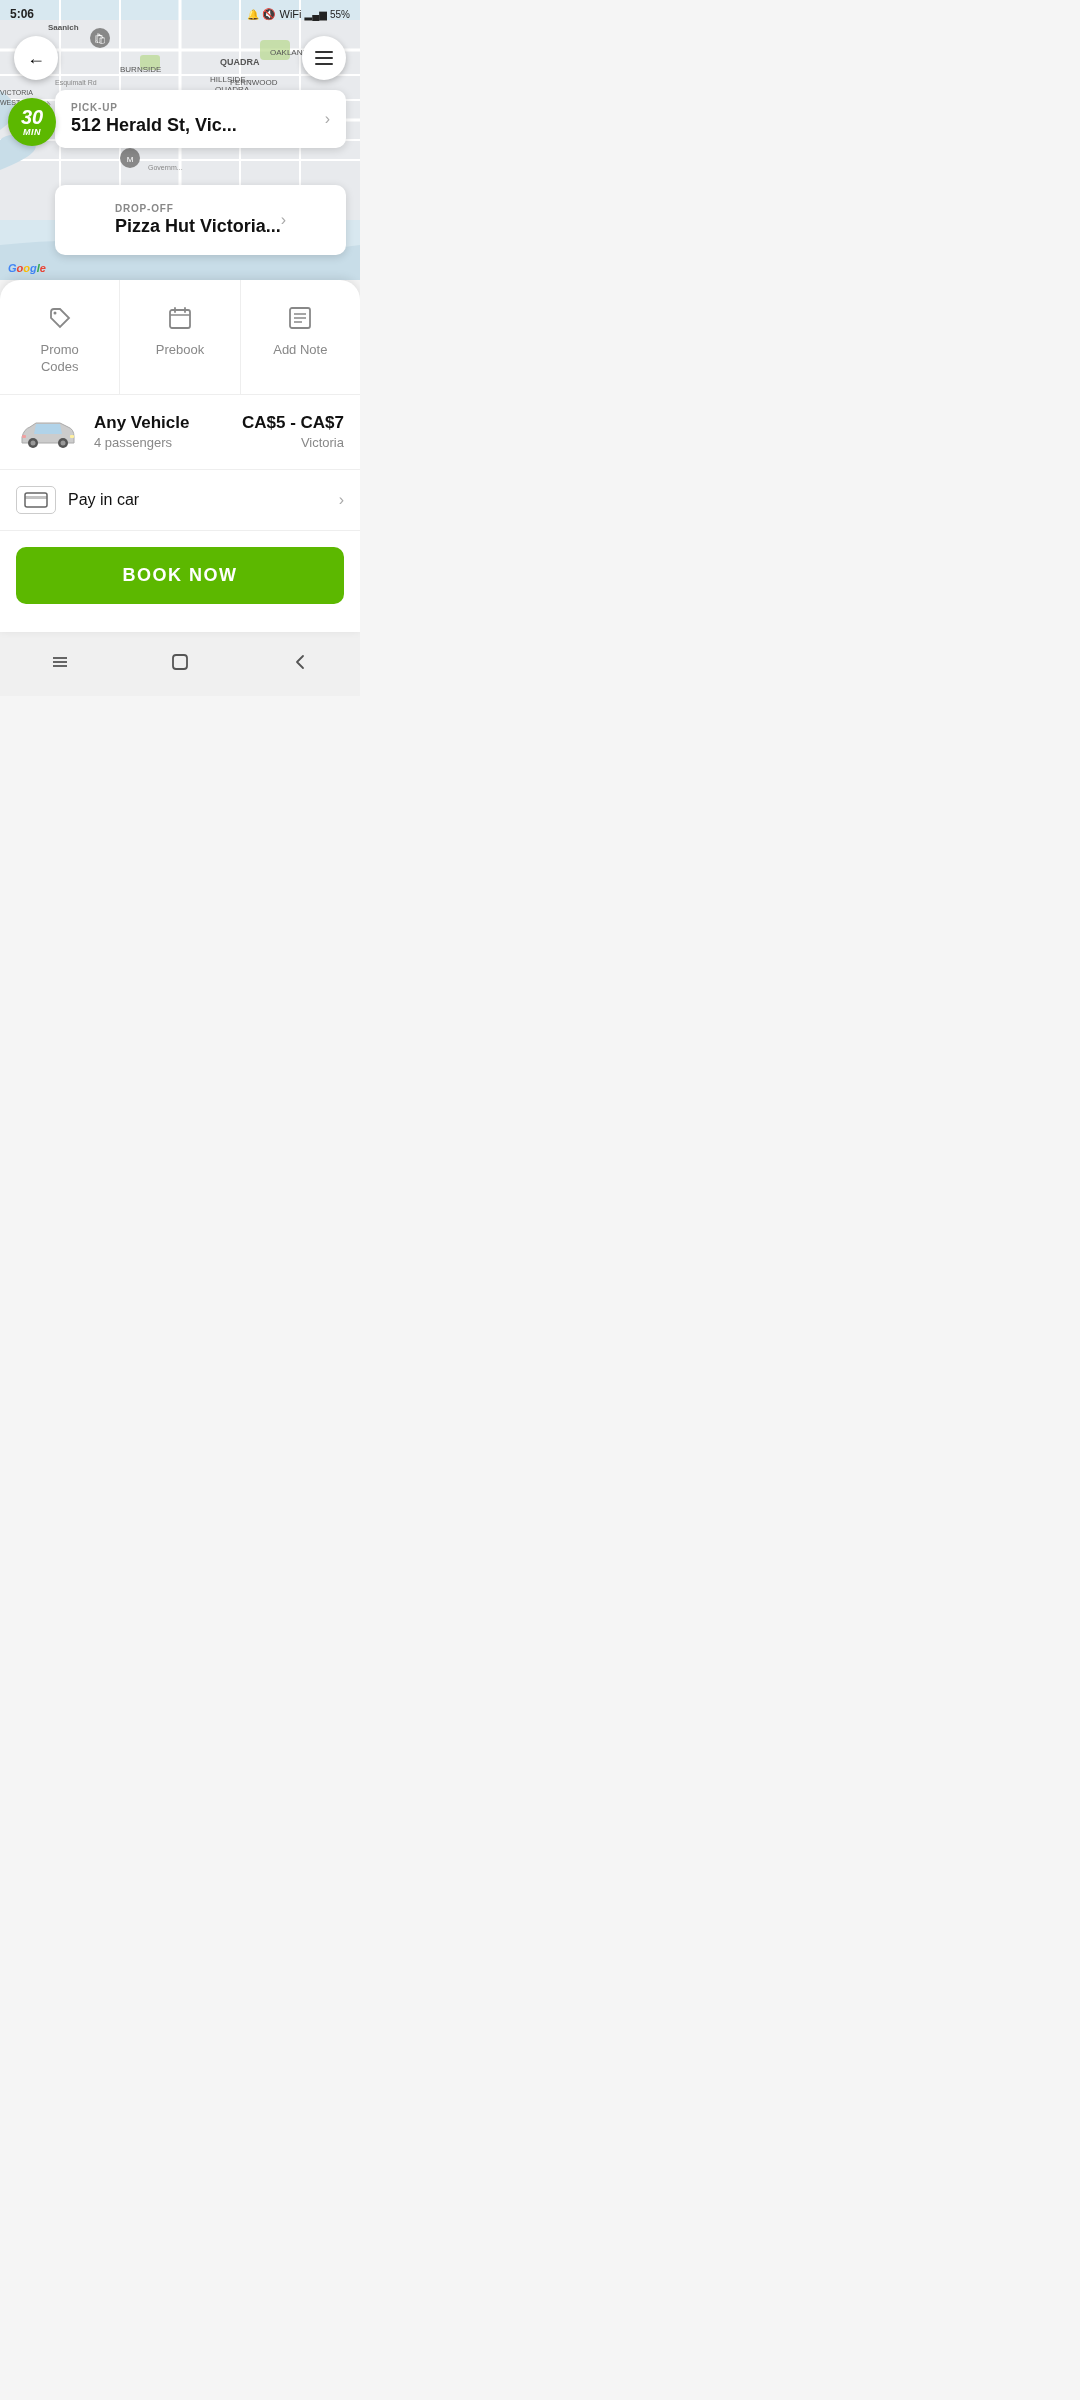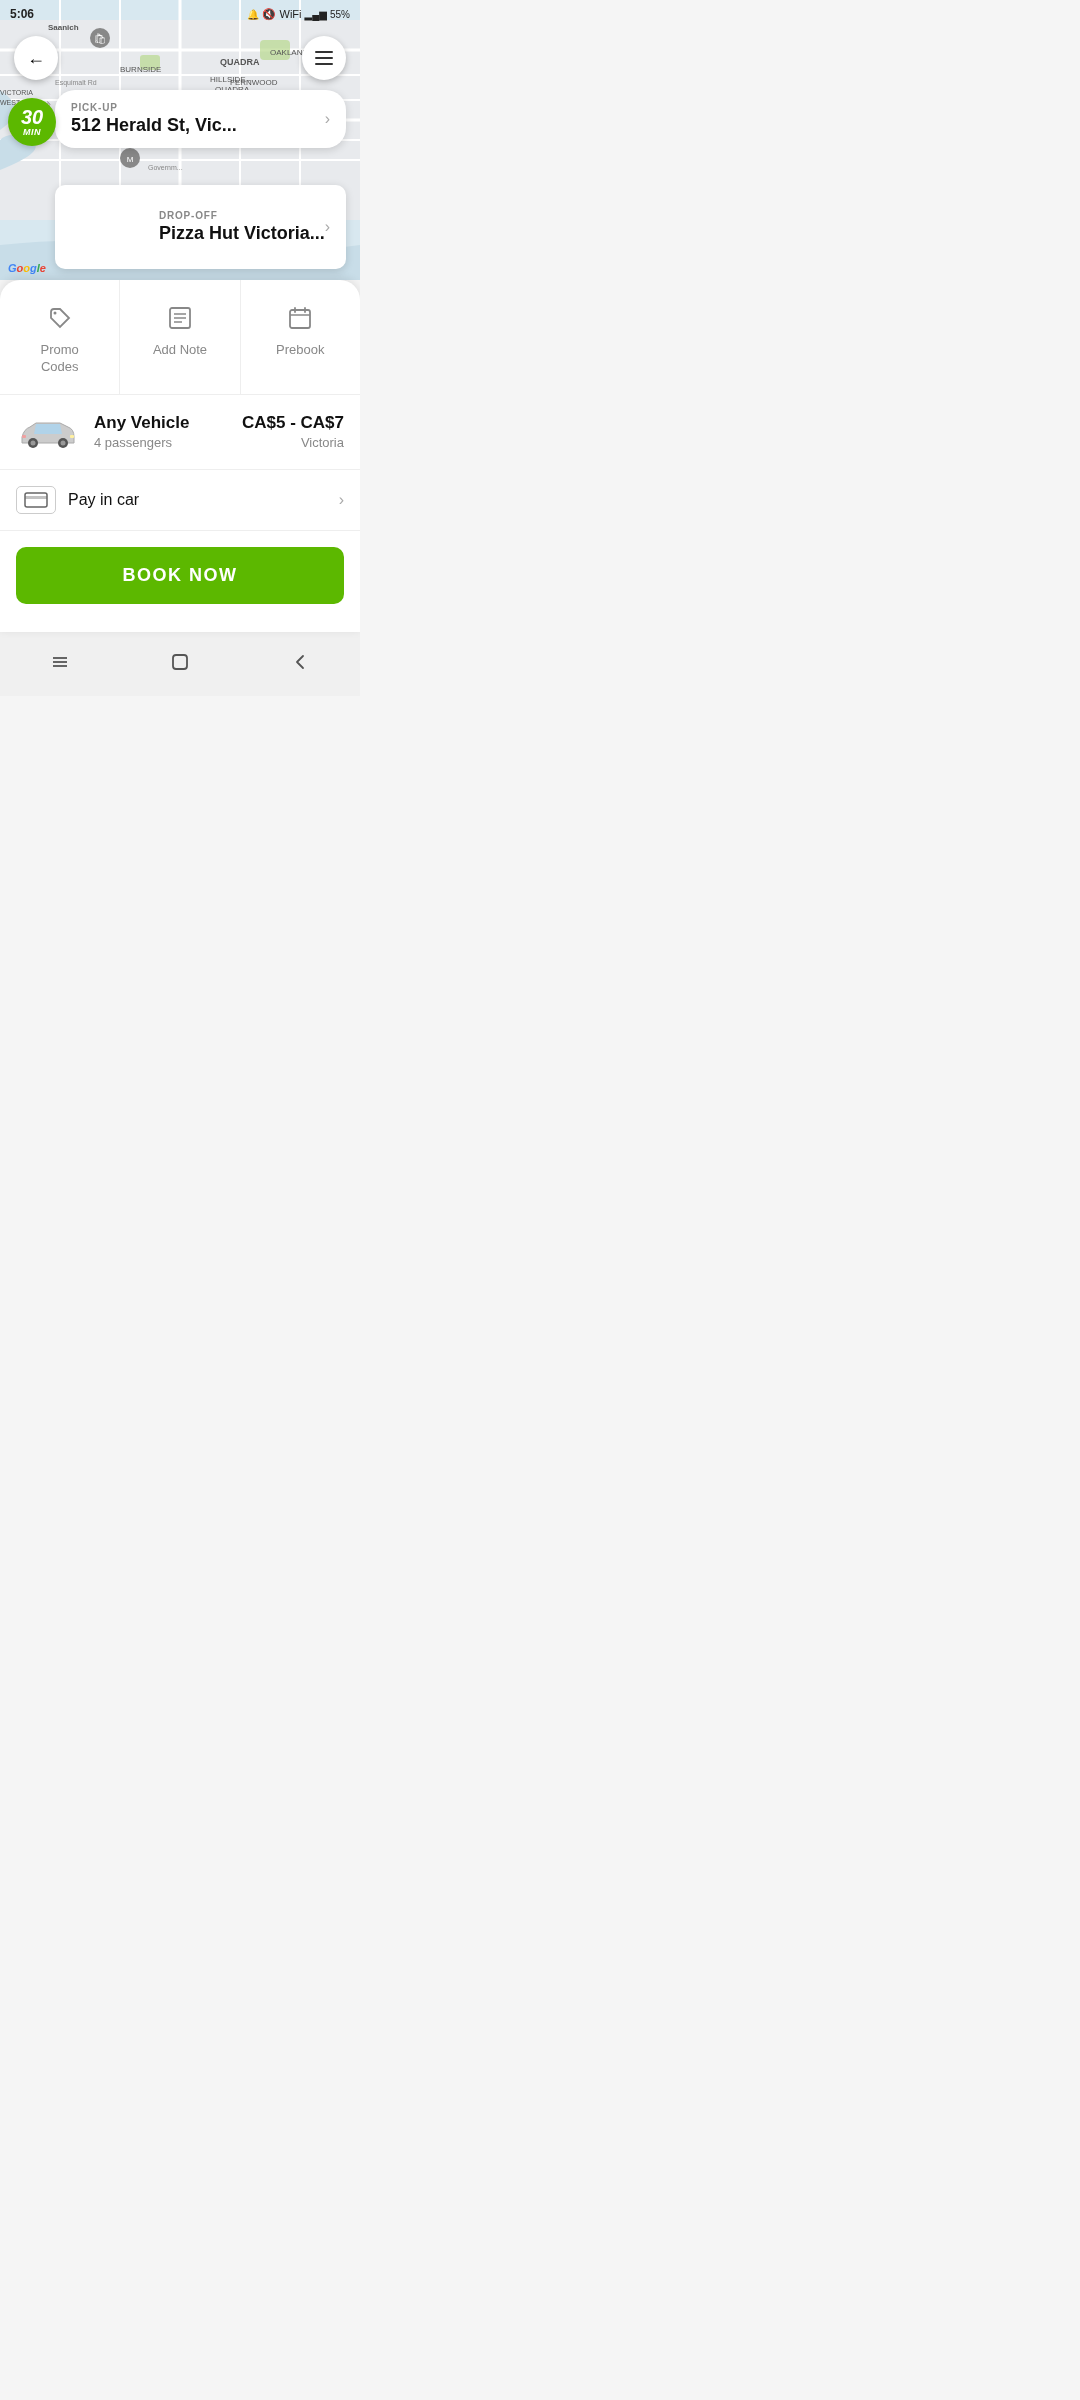--- a/index.html
+++ b/index.html
@@ -98,21 +98,21 @@
       border-radius: 2px;
     }
 
     
     .pickup-card {
       position: absolute;
       top: 90px;
       left: 55px;
       right: 14px;
       background: white;
-      border-radius: 20px;
+      border-radius: 10px;
       padding: 12px 16px;
       box-shadow: 0 2px 8px rgba(0,0,0,0.15);
       z-index: 10;
       display: flex;
       align-items: center;
       justify-content: space-between;
     }
     .pickup-card-text .label {
       font-size: 10px;
       color: #888;
@@ -162,26 +162,26 @@
     }
 
     
     .dropoff-card {
       position: absolute;
       top: 185px;
       left: 55px;
       right: 14px;
       background: white;
       border-radius: 10px;
-      padding: 25px 16px;
+      padding: 18px 16px;
       box-shadow: 0 2px 8px rgba(0,0,0,0.15);
       z-index: 10;
       display: flex;
       align-items: center;
-      justify-content: flex-end;
+      justify-content: center;
     }
     .dropoff-card-text .label {
       font-size: 10px;
       color: #888;
       font-weight: 600;
       letter-spacing: 0.8px;
       text-transform: uppercase;
     }
     .dropoff-card-text .address {
       font-size: 18px;
@@ -505,39 +505,39 @@
           <path d="M5 14 L5 8 Q5 5 8 5 L14 5 L23 14 L14 23 L5 14Z" stroke="#888" stroke-width="1.8" fill="none"></path>
           <circle cx="9" cy="9" r="1.5" fill="#888"></circle>
         </svg>
       </div>
       <span class="action-label">Promo<br>Codes</span>
     </div>
 
     <div class="action-item">
       <div class="action-icon">
         <svg width="28" height="28" viewBox="0 0 28 28" fill="none" xmlns="http://www.w3.org/2000/svg">
+          <rect x="4" y="6" width="20" height="18" rx="2" stroke="#888" stroke-width="1.8" fill="none"></rect>
+          <line x1="4" y1="11" x2="24" y2="11" stroke="#888" stroke-width="1.5"></line>
+          <line x1="9" y1="4" x2="9" y2="8" stroke="#888" stroke-width="1.8" stroke-linecap="round"></line>
+          <line x1="19" y1="4" x2="19" y2="8" stroke="#888" stroke-width="1.8" stroke-linecap="round"></line>
+        </svg>
+      </div>
+      <span class="action-label">Prebook</span>
+    </div>
+
+    <div class="action-item">
+      <div class="action-icon">
+        <svg width="28" height="28" viewBox="0 0 28 28" fill="none" xmlns="http://www.w3.org/2000/svg">
           <rect x="4" y="4" width="20" height="20" rx="2" stroke="#888" stroke-width="1.8" fill="none"></rect>
           <line x1="8" y1="10" x2="20" y2="10" stroke="#888" stroke-width="1.5"></line>
           <line x1="8" y1="14" x2="20" y2="14" stroke="#888" stroke-width="1.5"></line>
           <line x1="8" y1="18" x2="16" y2="18" stroke="#888" stroke-width="1.5"></line>
         </svg>
       </div>
       <span class="action-label">Add Note</span>
-    </div>
-
-    <div class="action-item">
-      <div class="action-icon">
-        <svg width="28" height="28" viewBox="0 0 28 28" fill="none" xmlns="http://www.w3.org/2000/svg">
-          <rect x="4" y="6" width="20" height="18" rx="2" stroke="#888" stroke-width="1.8" fill="none"></rect>
-          <line x1="4" y1="11" x2="24" y2="11" stroke="#888" stroke-width="1.5"></line>
-          <line x1="9" y1="4" x2="9" y2="8" stroke="#888" stroke-width="1.8" stroke-linecap="round"></line>
-          <line x1="19" y1="4" x2="19" y2="8" stroke="#888" stroke-width="1.8" stroke-linecap="round"></line>
-        </svg>
-      </div>
-      <span class="action-label">Prebook</span>
     </div>
   </div>
 
   <div class="vehicle-row">
 
     <div class="vehicle-img">
       <svg viewBox="0 0 64 38" width="64" height="38" xmlns="http://www.w3.org/2000/svg">
 
         <path d="M6 24 Q8 16 14 14 L20 10 L44 10 L52 14 Q58 16 58 24 L58 30 L6 30 Z" fill="#ccc" stroke="#aaa" stroke-width="1"></path>
 

